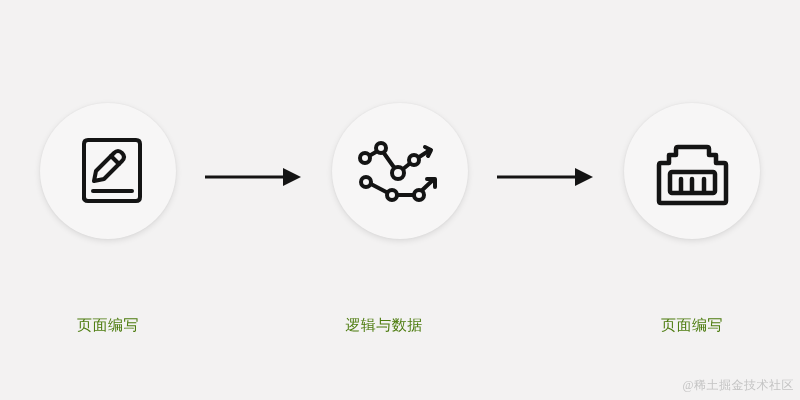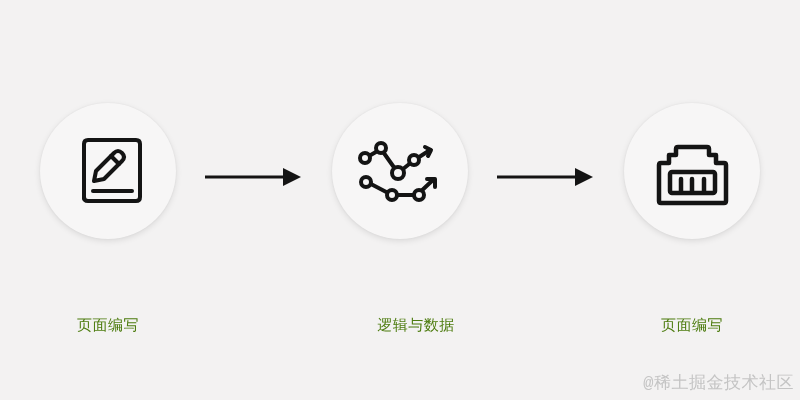--- a/index.html
+++ b/index.html
@@ -39,23 +39,23 @@
       margin-top: 40px;
     }
     .arrow {
       position: absolute;
       top: 166px;
     }
     .watermark {
       position: absolute;
       right: 6px;
       bottom: 6px;
-      font-size: 17px;
+      font-size: 12px;
       color: #c4c4c4;
-      font-family: Liberation Mono, monospace;
+      font-family: Liberation Serif, serif;
       letter-spacing: 0.5px;
     }
   </style>
 </head>
 <body>
 
 <div class="step-circle" style="left:40px; top:103px;">
   <svg width="136" height="136" viewBox="0 0 136 136">
     <g fill="none" stroke="#141414" stroke-width="4" stroke-linecap="round" stroke-linejoin="round">
 
@@ -87,21 +87,21 @@
       <polyline points="93,44 99,47 96,53"></polyline>
 
       <polyline points="37,80 60,92 85,92 102,76"></polyline>
       <circle cx="34" cy="79" r="5" fill="#f7f6f6"></circle>
       <circle cx="60" cy="92" r="5" fill="#f7f6f6"></circle>
       <circle cx="87" cy="92" r="5" fill="#f7f6f6"></circle>
       <polyline points="95,76 103,76 103,84"></polyline>
     </g>
   </svg>
 </div>
-<div class="step-label" style="left:336px;">逻辑与数据</div>
+<div class="step-label" style="left:304px;">逻辑与数据</div>
 
 <svg class="arrow" style="left:495px;" width="100" height="22" viewBox="0 0 100 22">
   <line x1="2" y1="11" x2="82" y2="11" stroke="#141414" stroke-width="3"></line>
   <polygon points="80,2 98,11 80,20" fill="#141414"></polygon>
 </svg>
 
 <div class="step-circle" style="left:624px; top:103px;">
   <svg width="136" height="136" viewBox="0 0 136 136">
     <g fill="none" stroke="#141414" stroke-width="4.5" stroke-linejoin="round" stroke-linecap="round">
 

